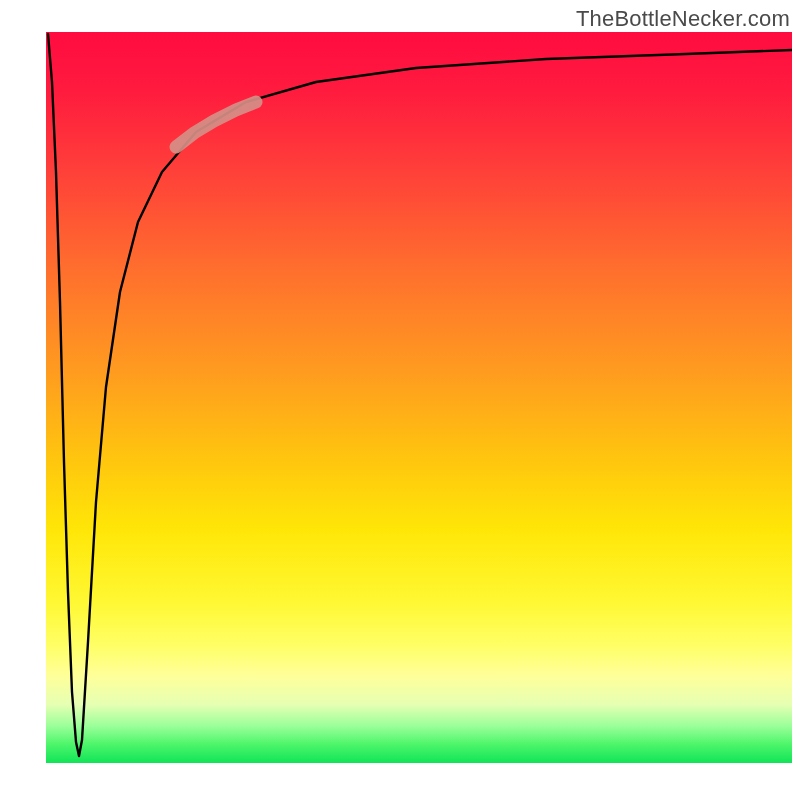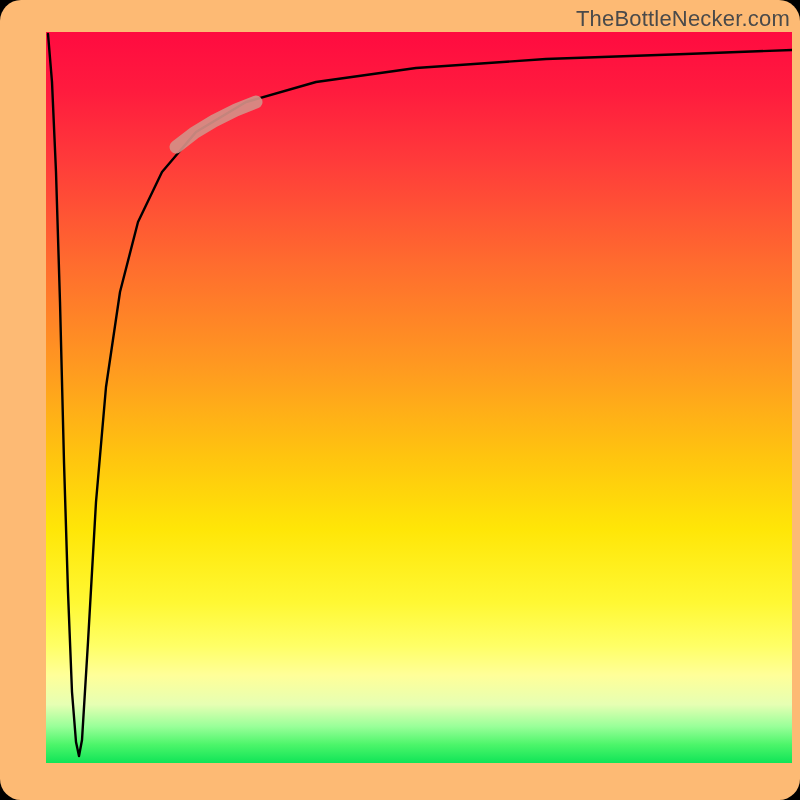--- a/index.html
+++ b/index.html
@@ -10,22 +10,21 @@
     background: #000;
     overflow: hidden;
     font-family: Arial, Helvetica, sans-serif;
   }
   .chart-frame {
     position: absolute;
     left: 0;
     top: 0;
     width: 800px;
     height: 800px;
-    background: #fdba74;
-    border-radius: 21px;
+    background: #ffffff;
   }
   .plot-area {
     position: absolute;
     left: 46px;
     top: 32px;
     width: 746px;
     height: 731px;
     
     background: linear-gradient(to bottom,
       #ff0b40 0%,

